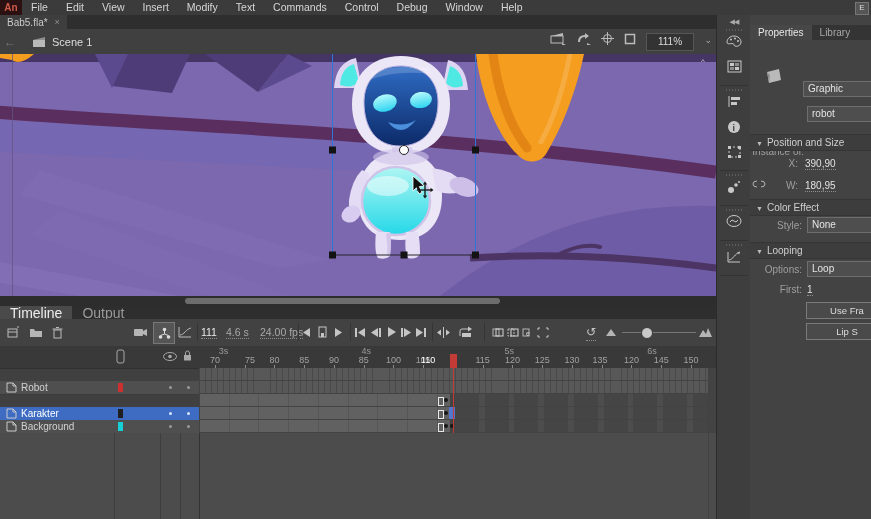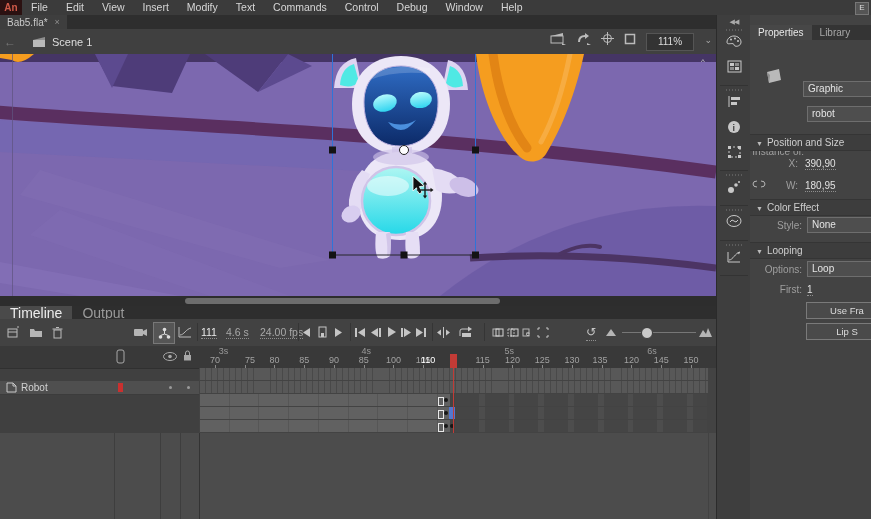--- a/index.html
+++ b/index.html
@@ -479,26 +479,46 @@
       </div>
       <div class="frame-row" style="top: 13px;">
         <div class="fr-dense" style="left: 1px; width: 508px;"></div>
       </div>
       <div class="frame-row" style="top: 26px;">
         <div class="fr-span" style="left: 1px; width: 249.9px;"></div>
         <div class="kf-hollow" style="left: 238.5px;"></div>
         <div class="kf-dot" style="left: 244.95px;"></div>
         <div class="fr-empty" style="left: 255.85px; width: 252.15px;"></div>
       </div>
+      <div class="layer-row sel" style="top: 39px;">
+        <svg width="12" height="11" viewBox="0 0 12 11" style="margin-left:5px">
+          <path d="M2,1 L8,1 L11,4 L11,10 L2,10 Z" fill="none" stroke="#c9c9c9"></path>
+          <path d="M8,1 L8,4 L11,4" fill="none" stroke="#c9c9c9"></path>
+        </svg>
+        <span class="layer-name">Karakter</span>
+        <div class="swatch" style="background: rgb(31, 31, 31);"></div>
+        <div class="dot" style="left: 169px;"></div>
+        <div class="dot" style="left: 187px;"></div>
+      </div>
       <div class="frame-row" style="top: 39px;">
         <div class="fr-span" style="left: 1px; width: 249.9px;"></div>
         <div class="kf-hollow" style="left: 238.5px;"></div>
         <div class="kf-dot" style="left: 244.95px;"></div>
         <div class="kf-sel" style="left: 249.9px;"></div>
         <div class="fr-empty" style="left: 255.85px; width: 252.15px;"></div>
+      </div>
+      <div class="layer-row" style="top: 52px;">
+        <svg width="12" height="11" viewBox="0 0 12 11" style="margin-left:5px">
+          <path d="M2,1 L8,1 L11,4 L11,10 L2,10 Z" fill="none" stroke="#c9c9c9"></path>
+          <path d="M8,1 L8,4 L11,4" fill="none" stroke="#c9c9c9"></path>
+        </svg>
+        <span class="layer-name">Background</span>
+        <div class="swatch" style="background: rgb(21, 208, 212);"></div>
+        <div class="dot" style="left: 169px;"></div>
+        <div class="dot" style="left: 187px;"></div>
       </div>
       <div class="frame-row" style="top: 52px;">
         <div class="fr-span" style="left: 1px; width: 249.9px;"></div>
         <div class="kf-hollow" style="left: 238.5px;"></div>
         <div class="kf-dot" style="left: 244.95px;"></div>
         <div class="kf-dot" style="left: 250.9px;"></div>
         <div class="fr-empty" style="left: 255.85px; width: 252.15px;"></div>
       </div>
     </div>
 <div id="tl-below" class="abs">

